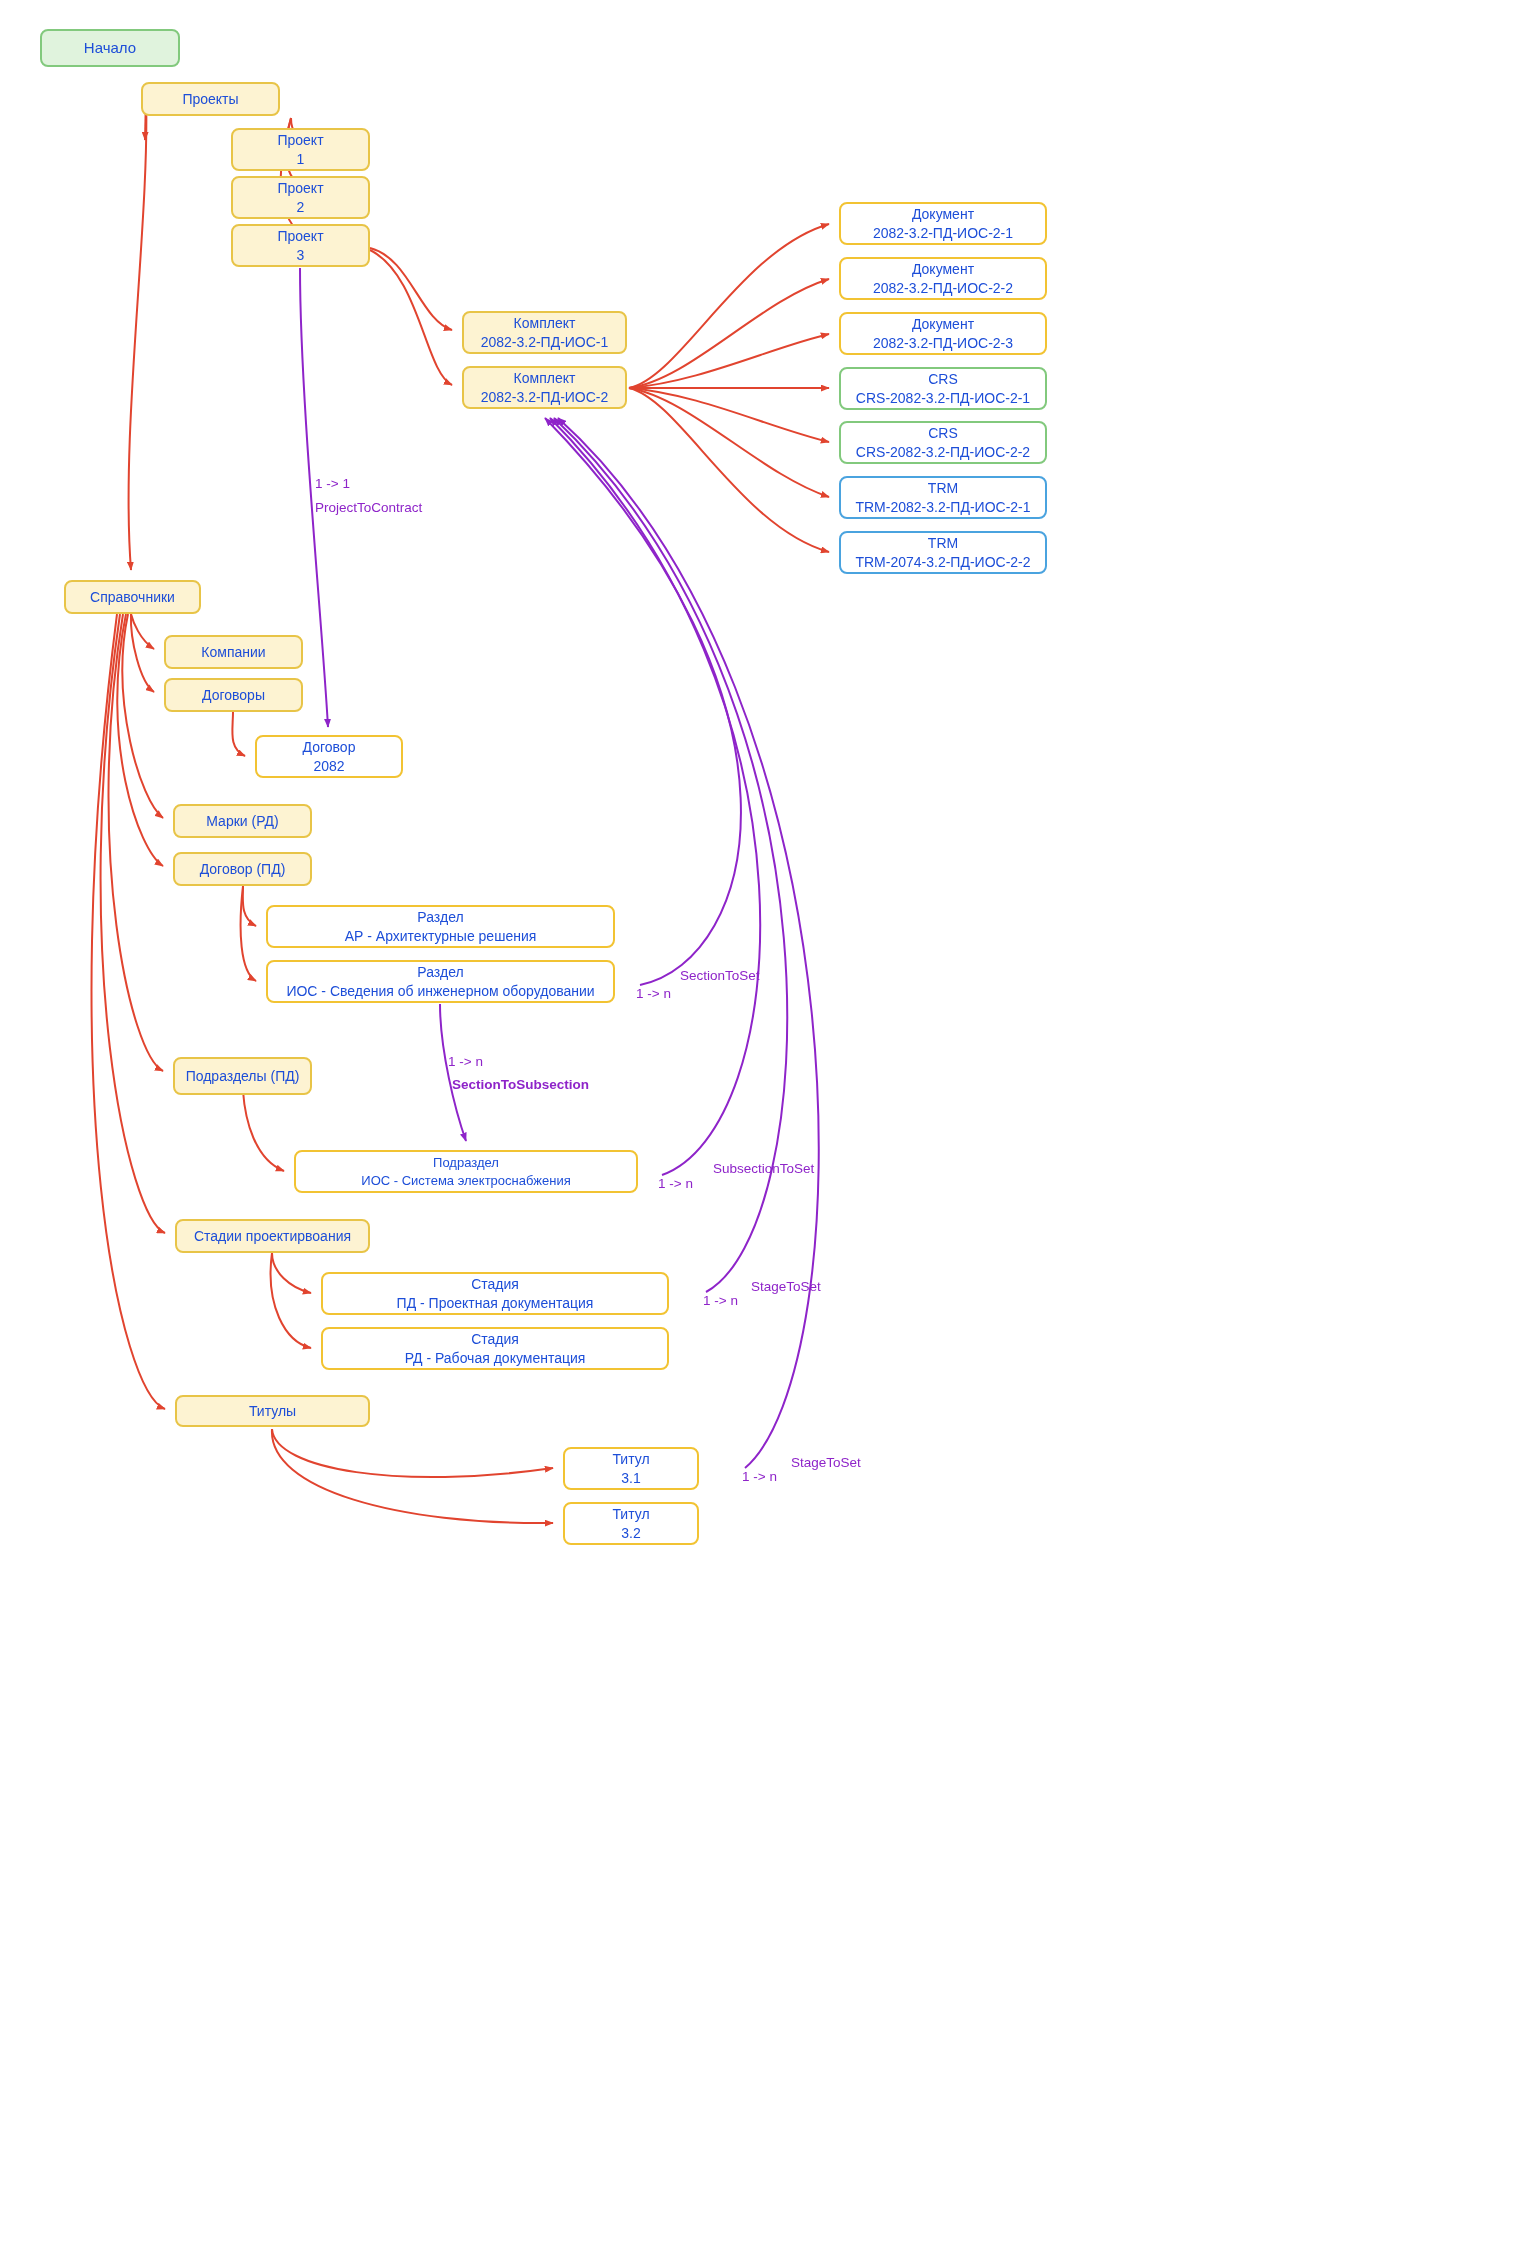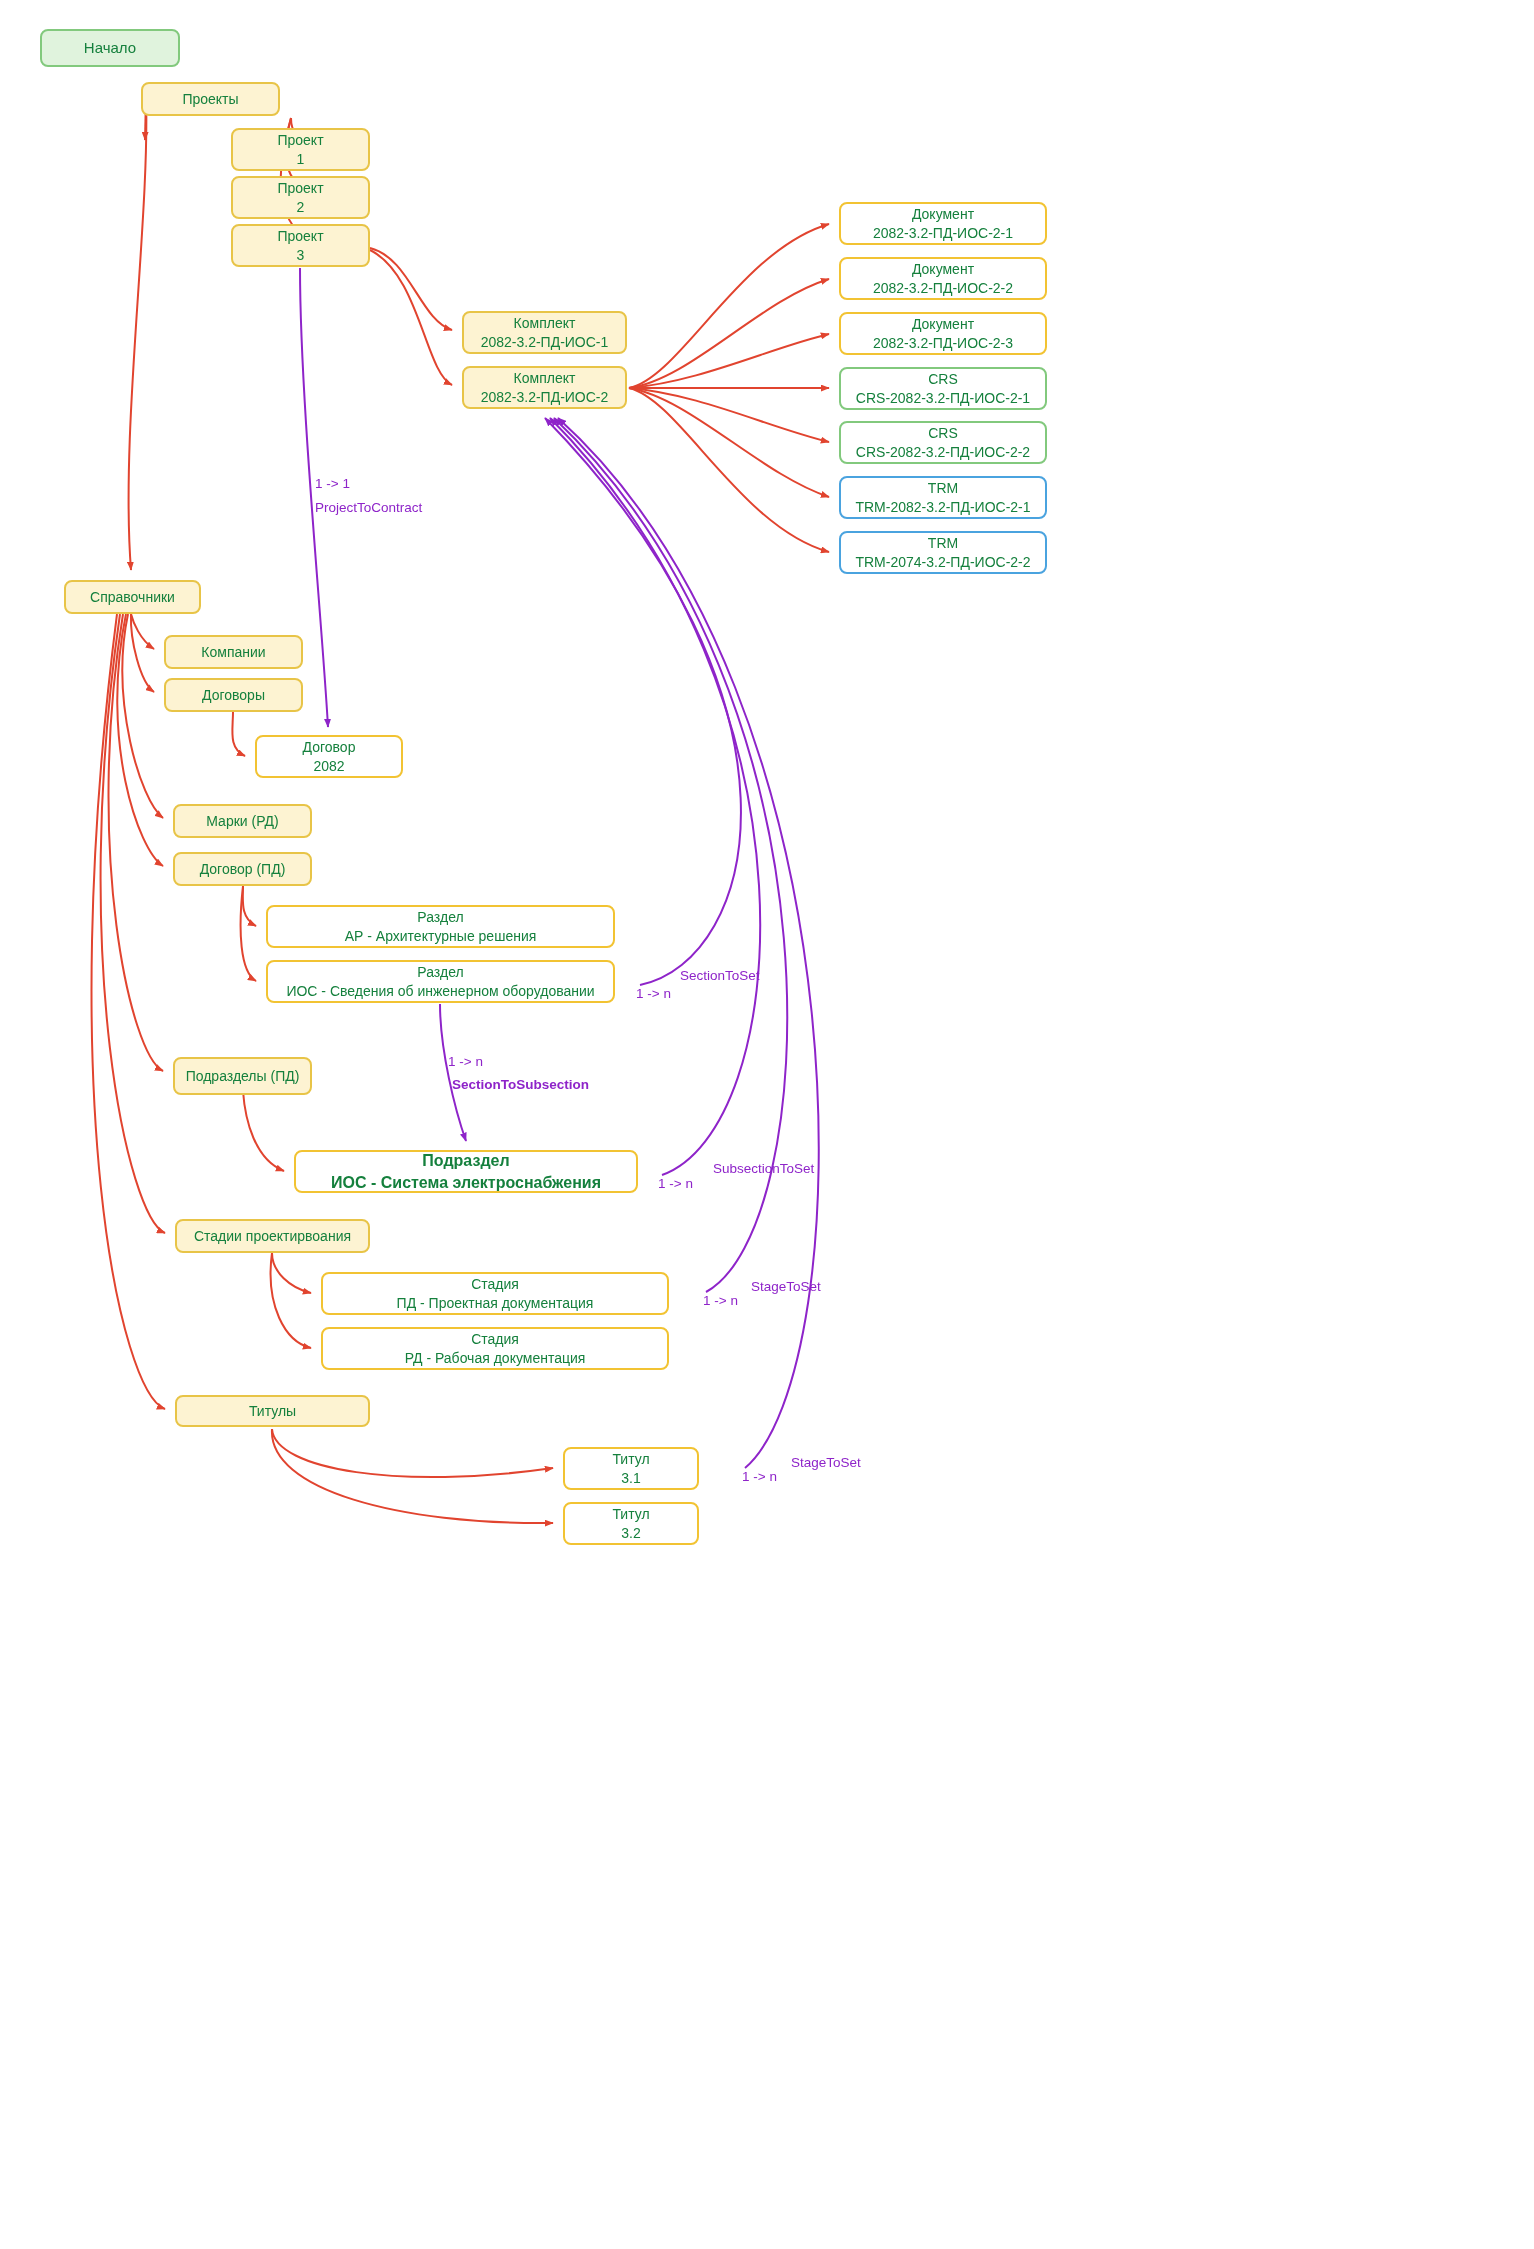--- a/index.html
+++ b/index.html
@@ -1,21 +1,21 @@
 <!DOCTYPE html>
 <html><head>
 <meta charset="utf-8">
 <style>
   html,body{margin:0;padding:0;background:#ffffff;}
   body{font-family:"Liberation Sans","DejaVu Sans",sans-serif;}
   #canvas{position:relative;width:1534px;height:2249px;background:#ffffff;overflow:hidden;}
   #edges{position:absolute;left:0;top:0;width:1534px;height:2249px;}
   .node{position:absolute;box-sizing:border-box;display:flex;flex-direction:column;
         align-items:center;justify-content:center;border-radius:8px;border-width:2px;
-        border-style:solid;text-align:center;line-height:1.33;color:#15803d;}
+        border-style:solid;text-align:center;line-height:1.33;color:#1d4ed8;}
   .node .ln{display:block;white-space:nowrap;}
   
   .s-start{background:#e0f3dd;border-color:#82c97d;}
   .s-cat{background:#fdf3d2;border-color:#e8c447;}
   .s-doc{background:#ffffff;border-color:#f2c332;}
   .s-crs{background:#ffffff;border-color:#82c97d;}
   .s-trm{background:#ffffff;border-color:#4aa3df;}
   .edge-label{position:absolute;color:#8e24c9;font-size:13.5px;white-space:nowrap;
               background:transparent;line-height:1.2;}
   .edge-card{position:absolute;color:#8e24c9;font-size:13.5px;white-space:nowrap;}
@@ -177,21 +177,21 @@
         <span class="ln">Раздел</span>
         <span class="ln">АР - Архитектурные решения</span>
       </div>
       <div class="node s-doc" style="left: 266px; top: 960px; width: 349px; height: 43px; font-size: 14px;">
         <span class="ln">Раздел</span>
         <span class="ln">ИОС - Сведения об инженерном оборудовании</span>
       </div>
       <div class="node s-cat" style="left: 173px; top: 1057px; width: 139px; height: 38px; font-size: 14px;">
         <span class="ln">Подразделы (ПД)</span>
       </div>
-      <div class="node s-doc" style="left: 294px; top: 1150px; width: 344px; height: 43px; font-size: 16px; font-weight: bold;">
+      <div class="node s-doc" style="left: 294px; top: 1150px; width: 344px; height: 43px; font-size: 13px;">
         <span class="ln">Подраздел</span>
         <span class="ln">ИОС - Система электроснабжения</span>
       </div>
       <div class="node s-cat" style="left: 175px; top: 1219px; width: 195px; height: 34px; font-size: 14px;">
         <span class="ln">Стадии проектирвоания</span>
       </div>
       <div class="node s-doc" style="left: 321px; top: 1272px; width: 348px; height: 43px; font-size: 14px;">
         <span class="ln">Стадия</span>
         <span class="ln">ПД - Проектная документация</span>
       </div>

